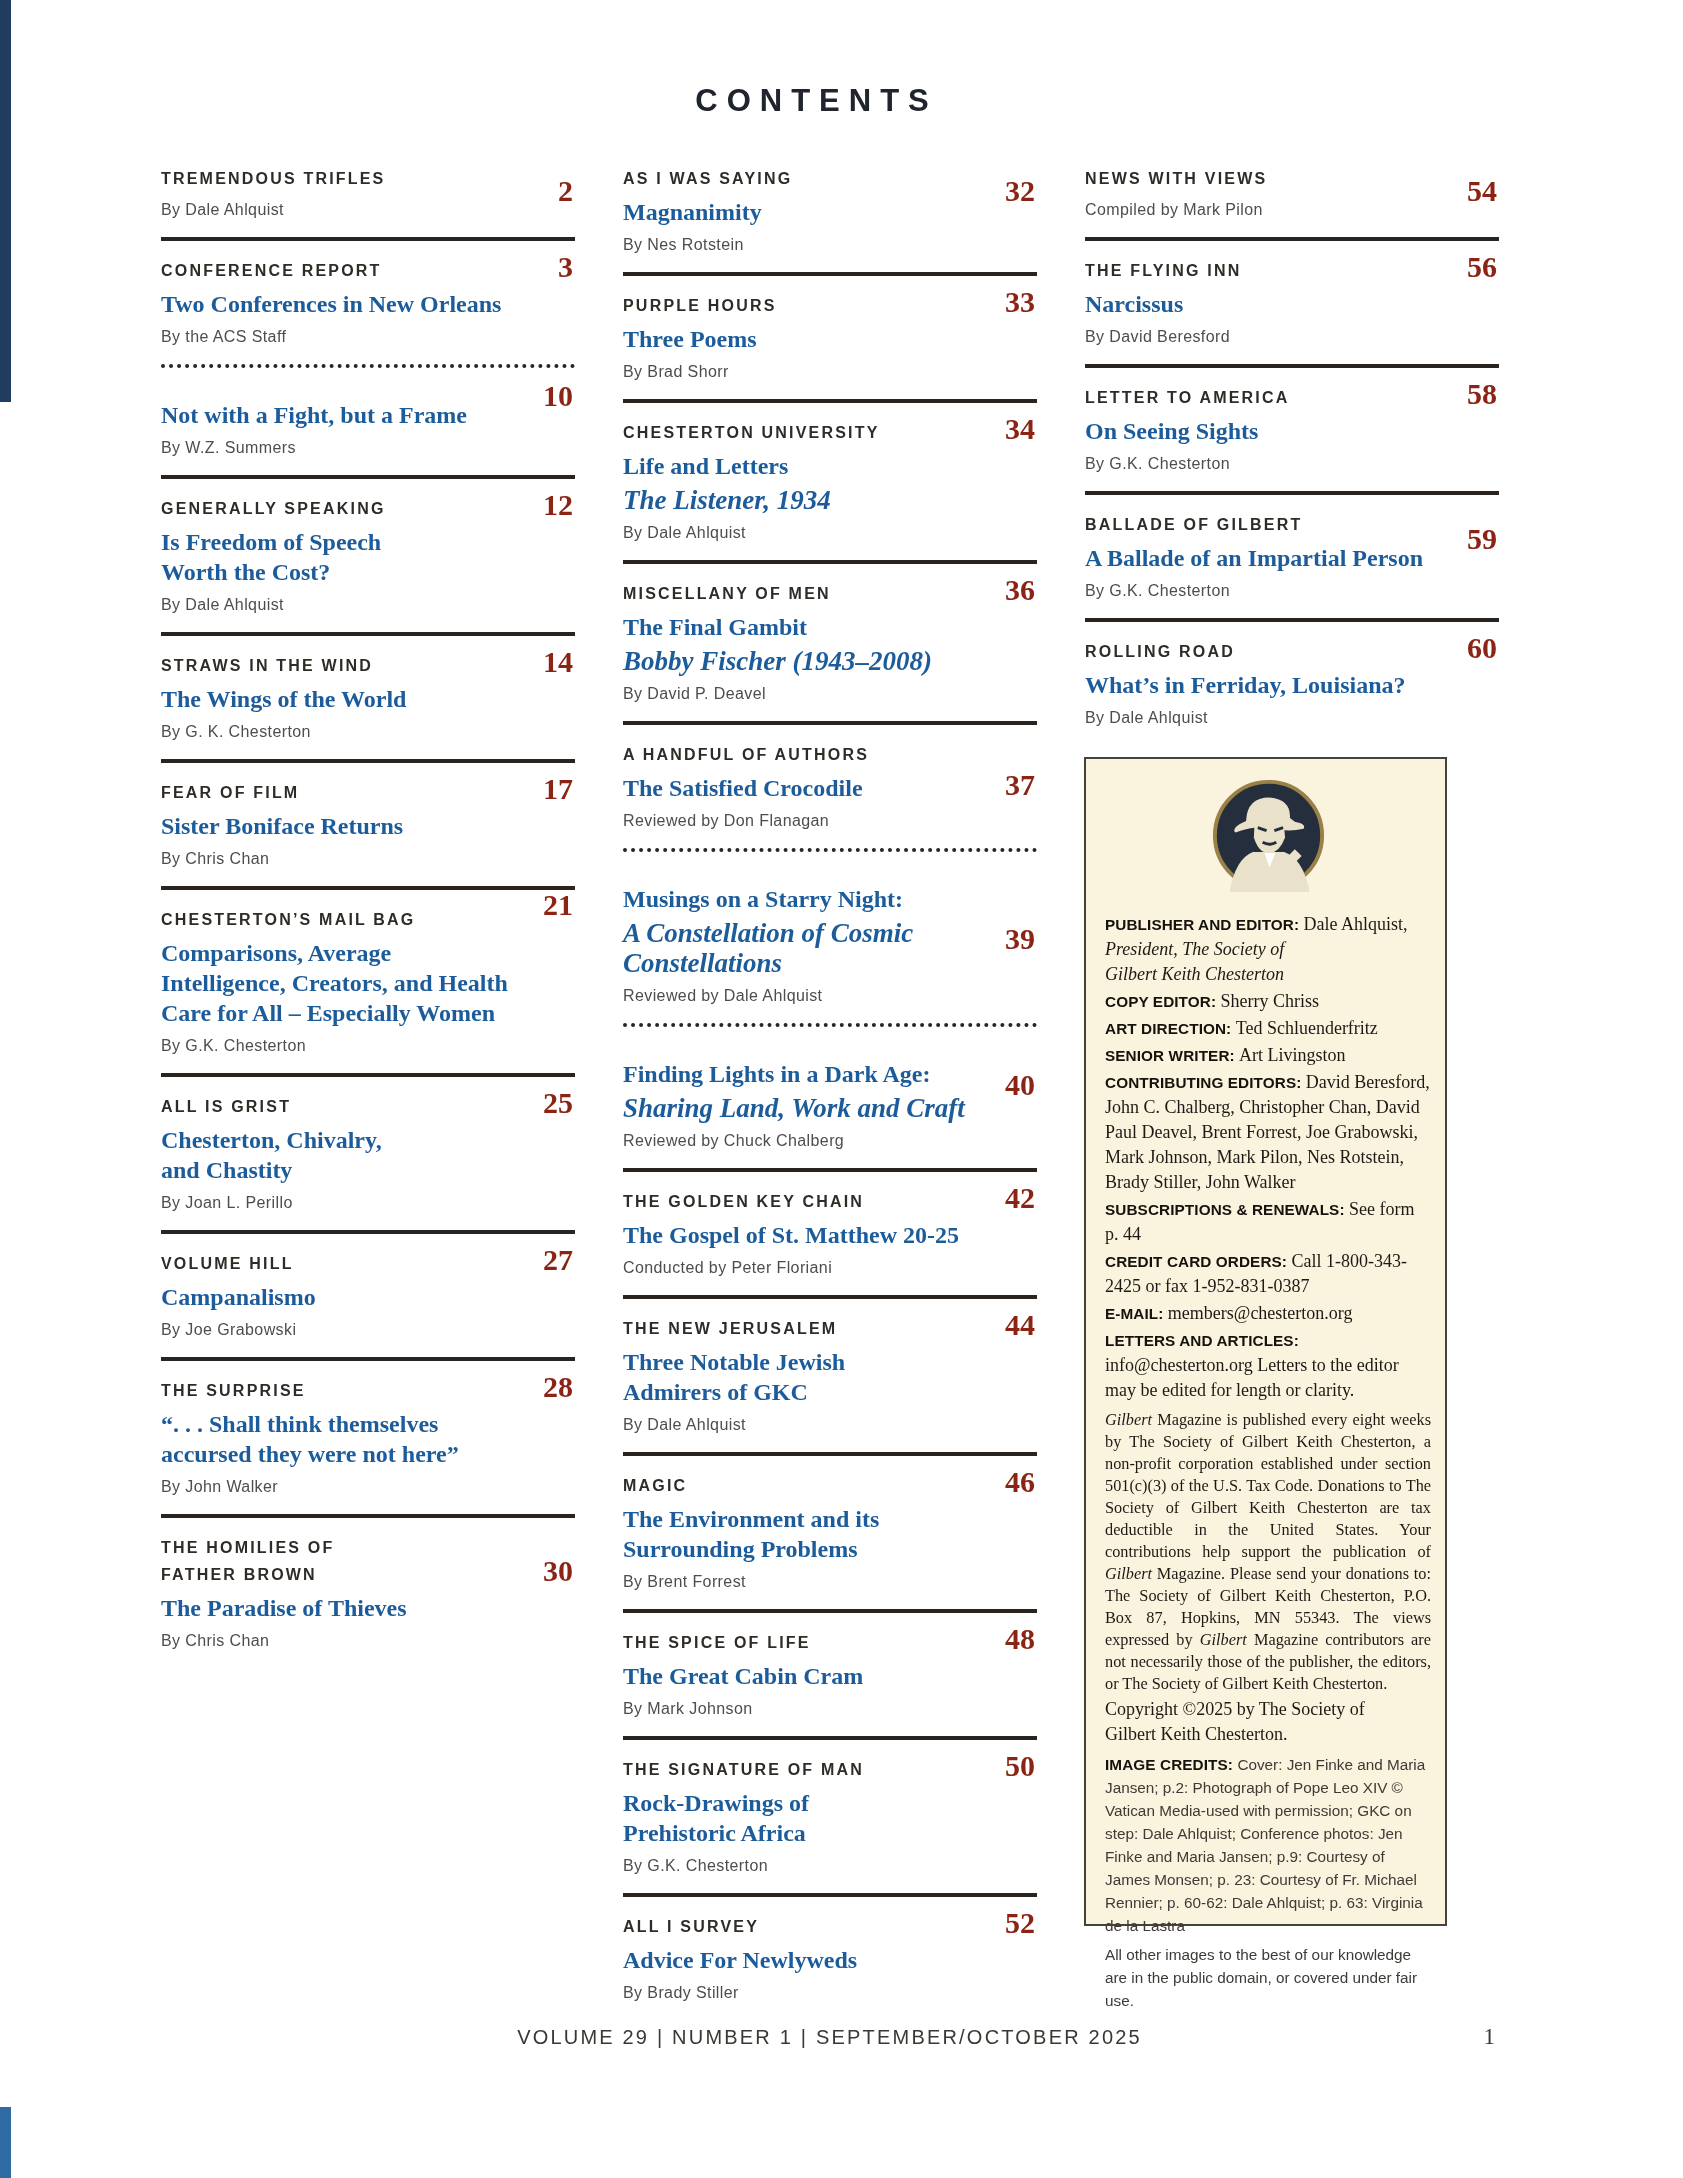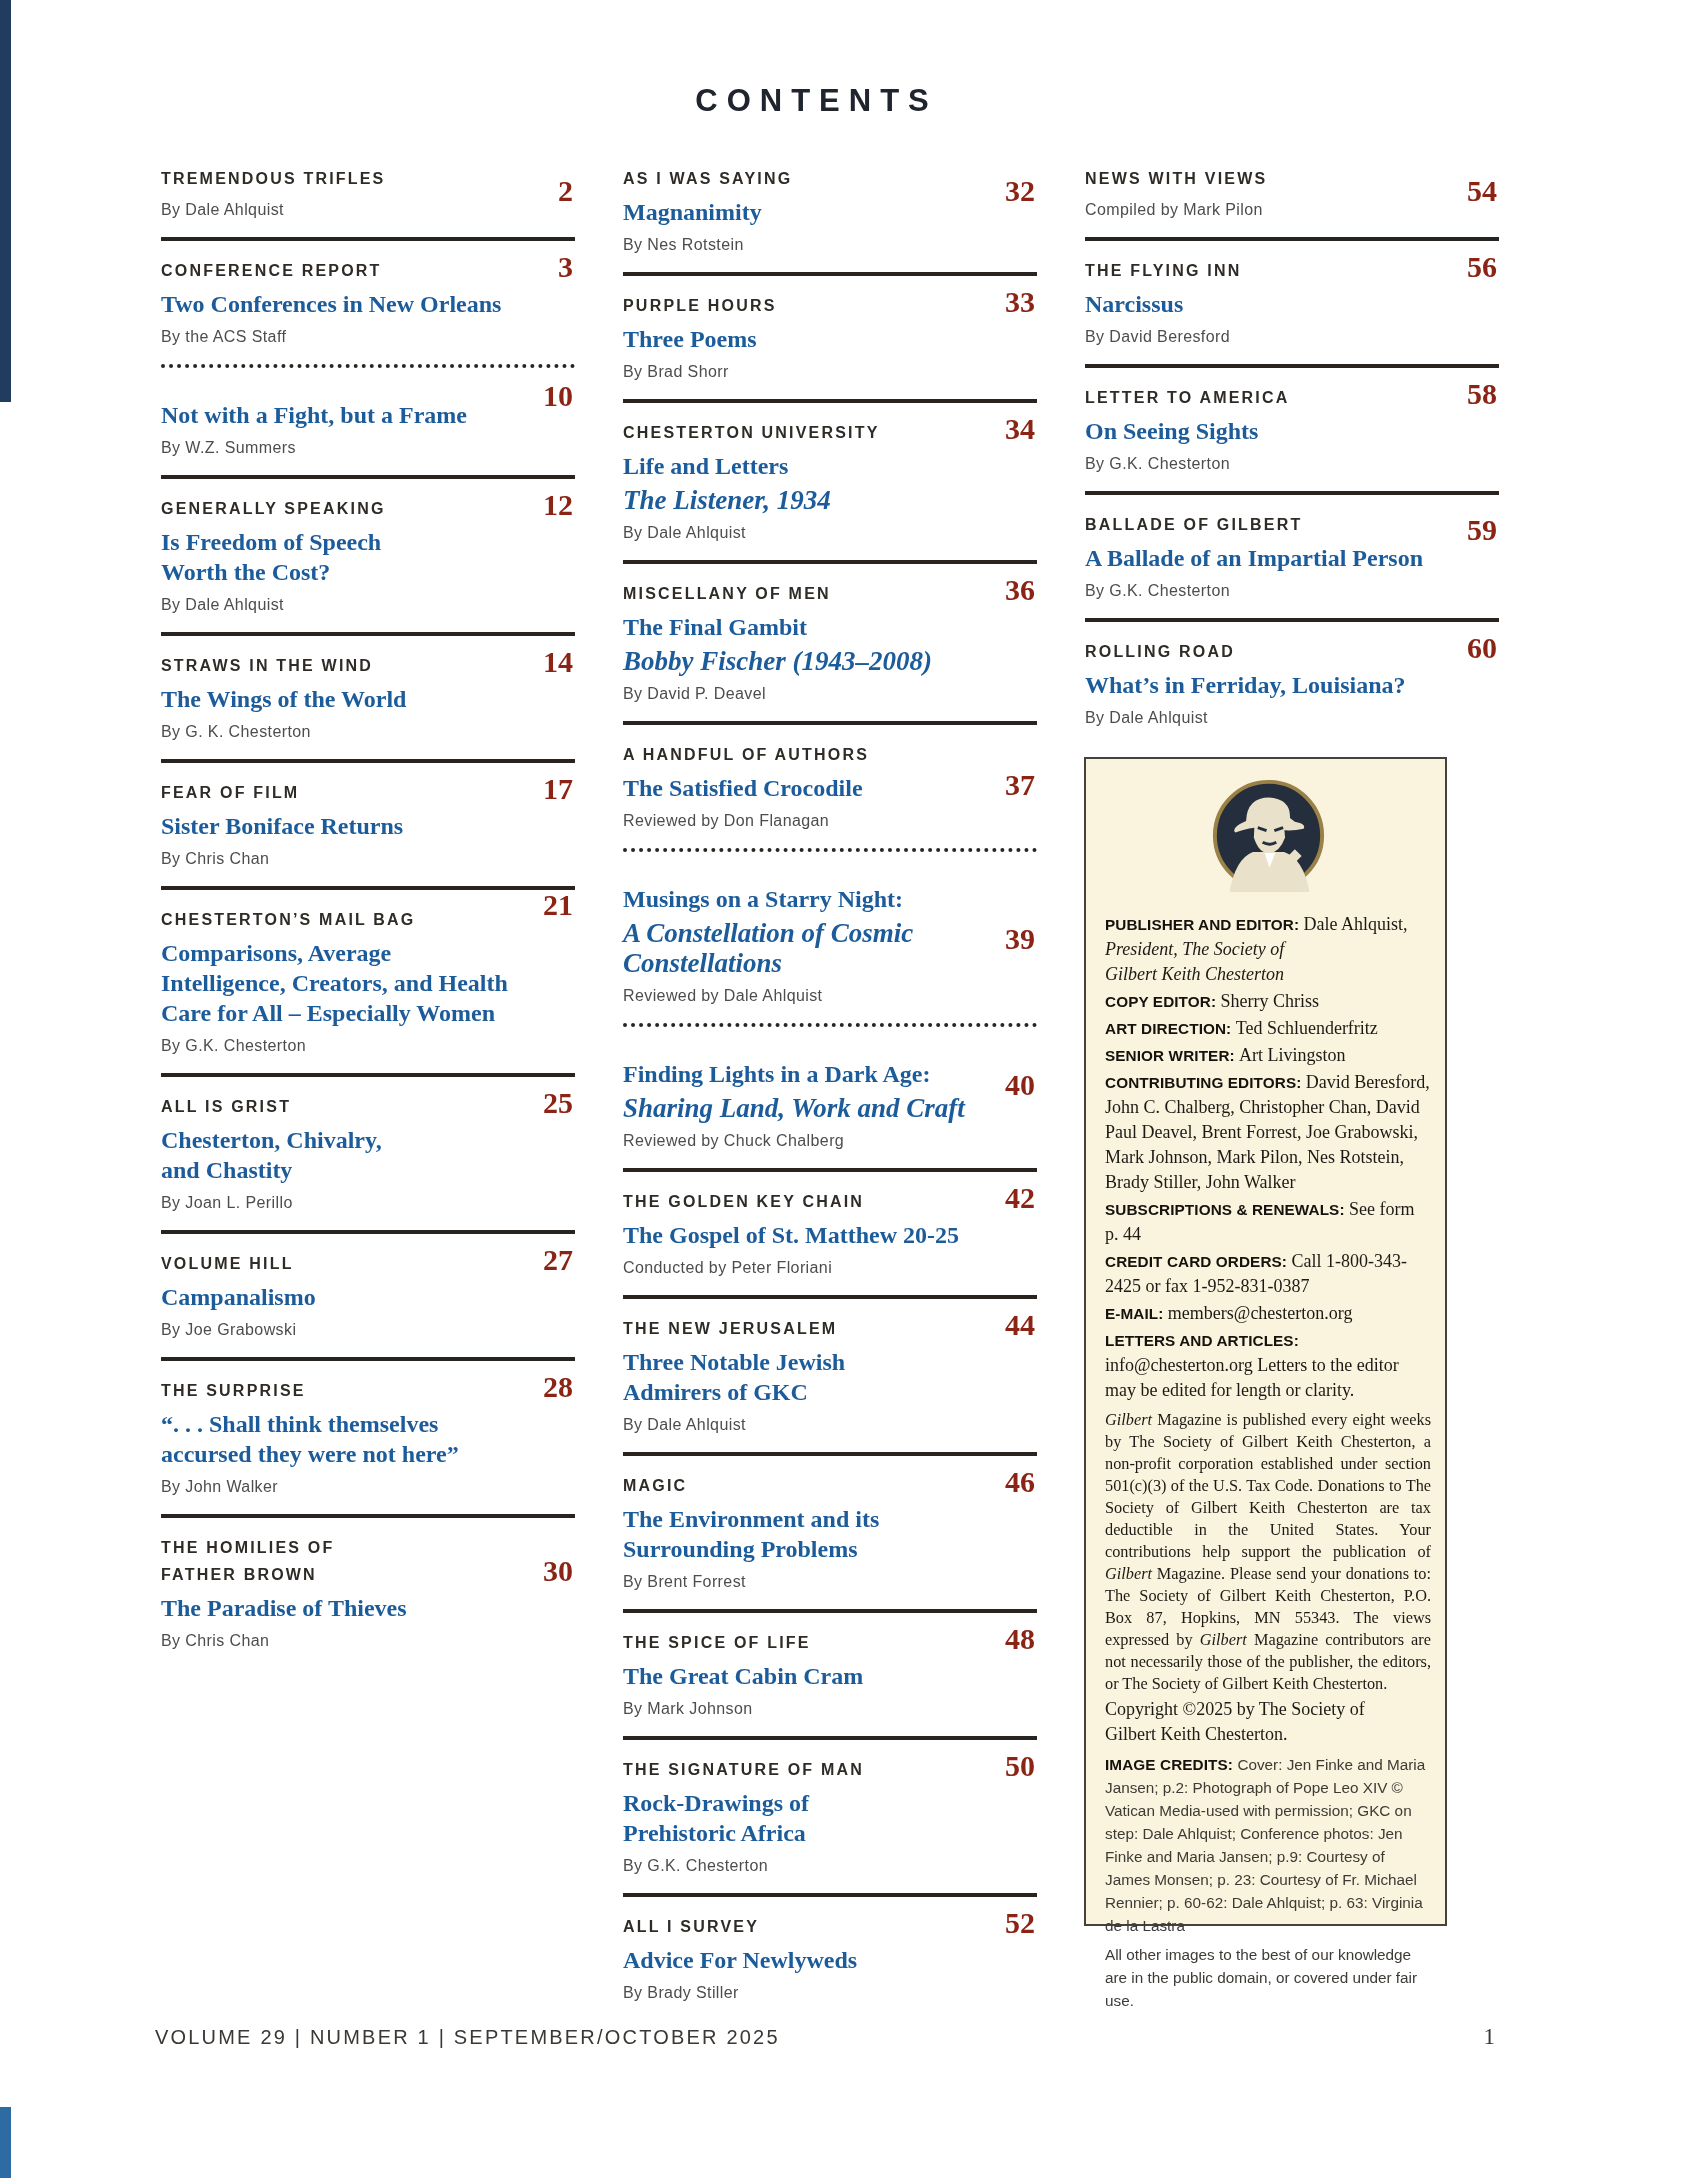--- a/index.html
+++ b/index.html
@@ -55,21 +55,21 @@
     font-family:"Liberation Serif","DejaVu Serif",serif;
     font-size:18px;line-height:25px;color:#1d1a16;margin-top:2px;
   }
   .bp span{white-space:pre-line;}
   .bp .lb{font-family:"Liberation Sans",sans-serif;font-weight:700;font-size:15.3px;letter-spacing:0.1px;color:#15120e;}
   .bp .it{font-style:italic;}
   .bp.fine{font-size:16.3px;line-height:22px;text-align:justify;margin-top:6px;}
   .bp.credits{font-family:"Liberation Sans",sans-serif;font-size:15.3px;line-height:23px;color:#3e3a36;margin-top:6px;}
 
   #footer-line{
-    position:absolute;top:2026px;left:155px;width:1337px;
+    position:absolute;top:2026px;left:161px;width:1337px;text-align:center;
     font-size:20px;letter-spacing:2.2px;color:#3b3733;
   }
   #footer-page{
     position:absolute;top:2024px;right:188px;
     font-family:"Liberation Serif","DejaVu Serif",serif;font-size:23px;color:#3a3a3a;
   }
 </style>
 </head>
 <body>
 
@@ -252,21 +252,21 @@
       <div class="entry solid">
         <div class="eyebrow">LETTER TO AMERICA</div>
         <div class="title">On Seeing Sights</div>
         <div class="byline">By G.K. Chesterton</div>
         <span class="pagenum" style="top: 11px;">58</span>
       </div>
       <div class="entry solid">
         <div class="eyebrow">BALLADE OF GILBERT</div>
         <div class="title">A Ballade of an Impartial Person</div>
         <div class="byline">By G.K. Chesterton</div>
-        <span class="pagenum" style="top: 20px; margin-left: 22px;">59</span>
+        <span class="pagenum" style="top: 29px; margin-left: 22px;">59</span>
       </div>
       <div class="entry solid">
         <div class="eyebrow">ROLLING ROAD</div>
         <div class="title">What’s in Ferriday, Louisiana?</div>
         <div class="byline">By Dale Ahlquist</div>
         <span class="pagenum" style="top: 11px;">60</span>
       </div>
     </div>
   </div>
 

